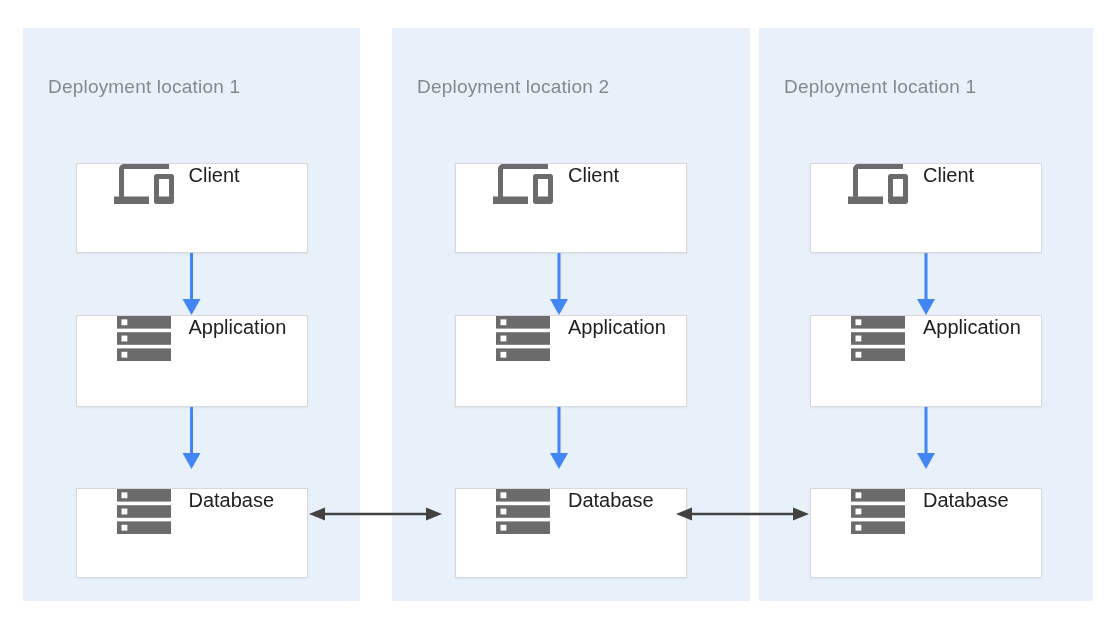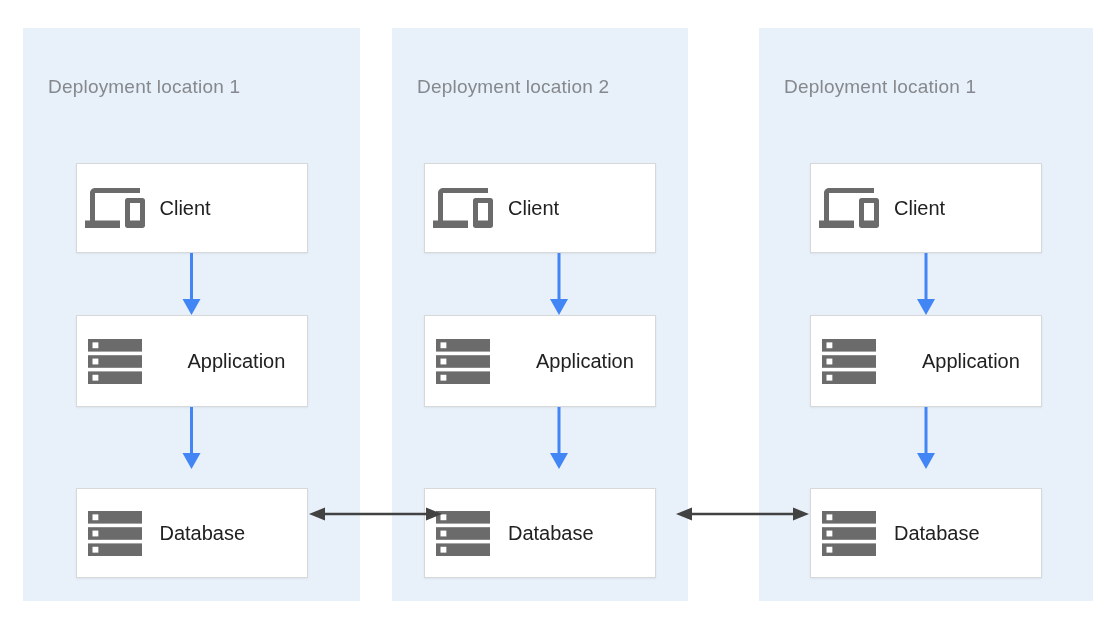--- a/index.html
+++ b/index.html
@@ -23,46 +23,46 @@
     background:var(--page-bg);
     overflow:hidden;
   }
   .panel{
     position:absolute;
     top:28px;
     height:573px;
     background:var(--panel-bg);
   }
   .panel-1{left:23px;width:337px;}
-  .panel-2{left:392px;width:296px;}
+  .panel-2{left:392px;width:358px;}
   .panel-3{left:759px;width:334px;}
   .panel-title{
     position:absolute;
     left:25px;
     top:48px;
     font-size:19px;
     letter-spacing:.2px;
     color:var(--title-text);
     white-space:nowrap;
   }
   .node{
     position:absolute;
     left:50%;
     transform:translateX(-50%);
     width:232px;
     height:90px;
     background:var(--node-bg);
     border:1px solid var(--node-border);
     box-shadow:0 1px 2px rgba(0,0,0,0.06);
     display:flex;
-    align-items:center;
-    padding-left:7px;
+    align-items:flex-start;
+    padding-left:36px;
   }
   .node-client{top:135px;}
-  .node-app{top:287px;height:92px;gap:28px;}
+  .node-app{top:287px;height:92px;}
   .node-db{top:441px;margin-top:19px;}
   .icon-wrap{
     width:62px;
     display:flex;
     align-items:center;
     justify-content:center;
     flex:0 0 62px;
   }
   .icon-wrap svg{display:block;}
   .icon-fill{fill:var(--icon-gray);}

